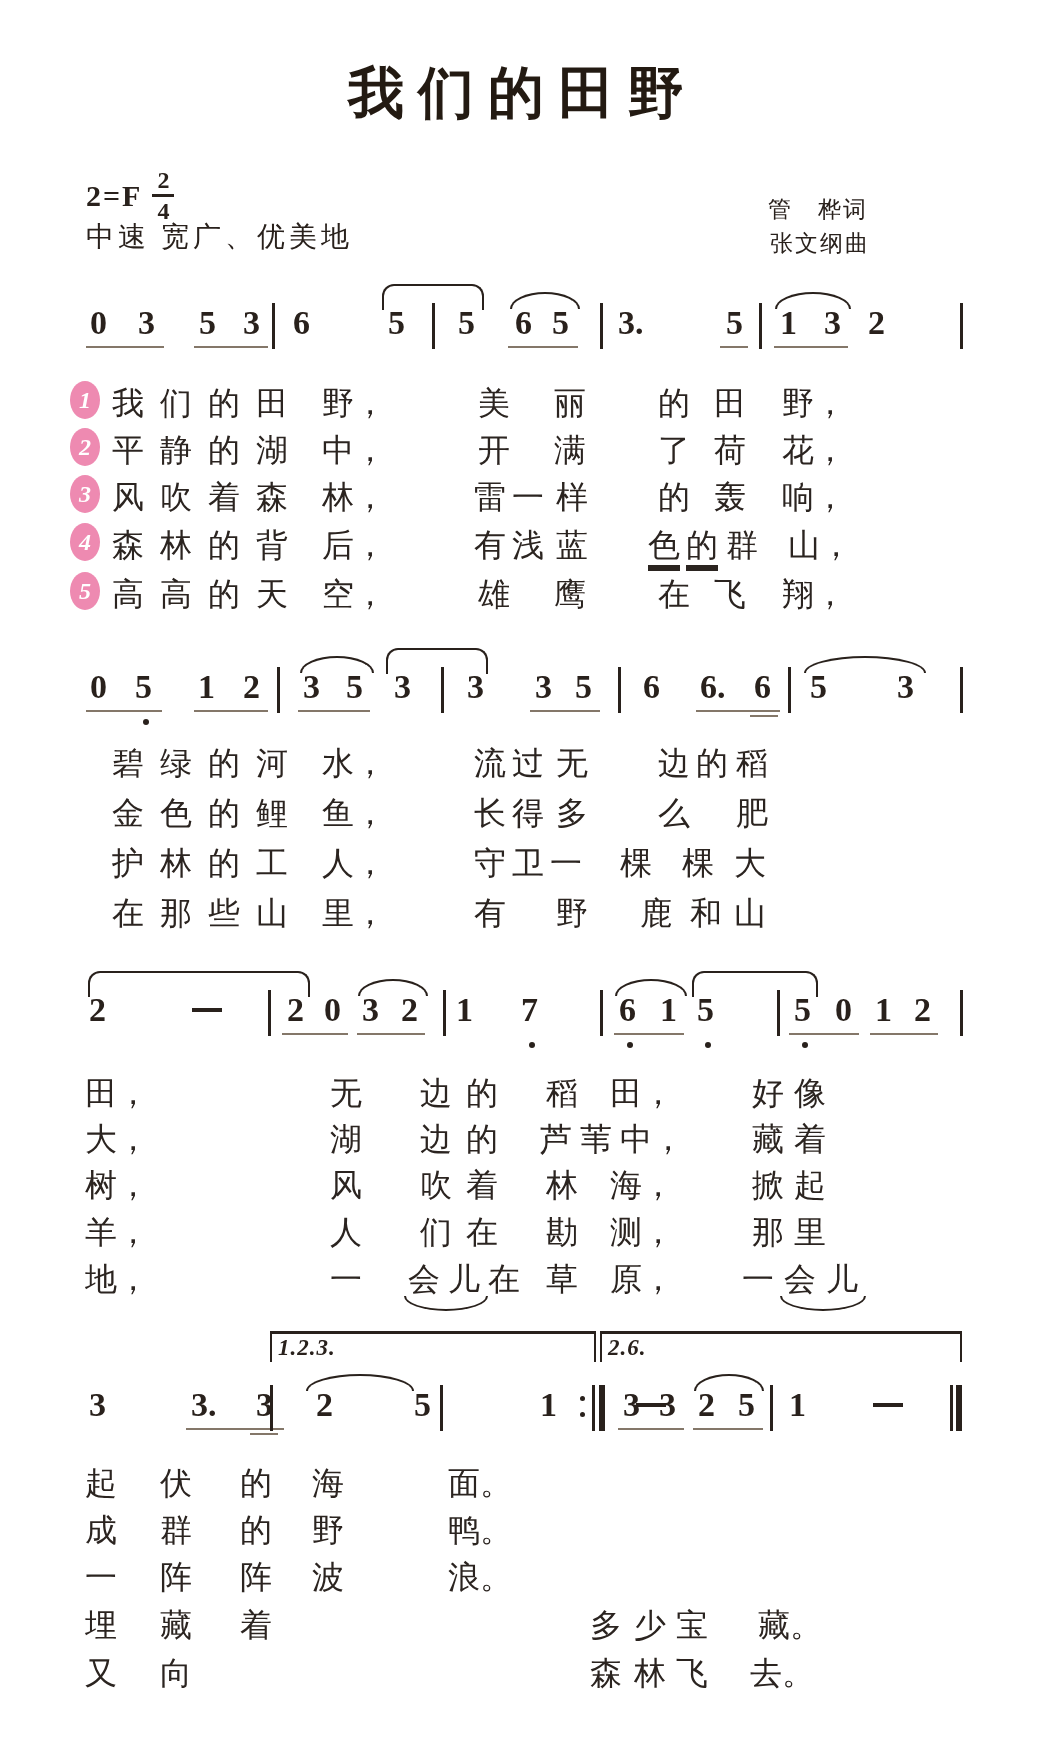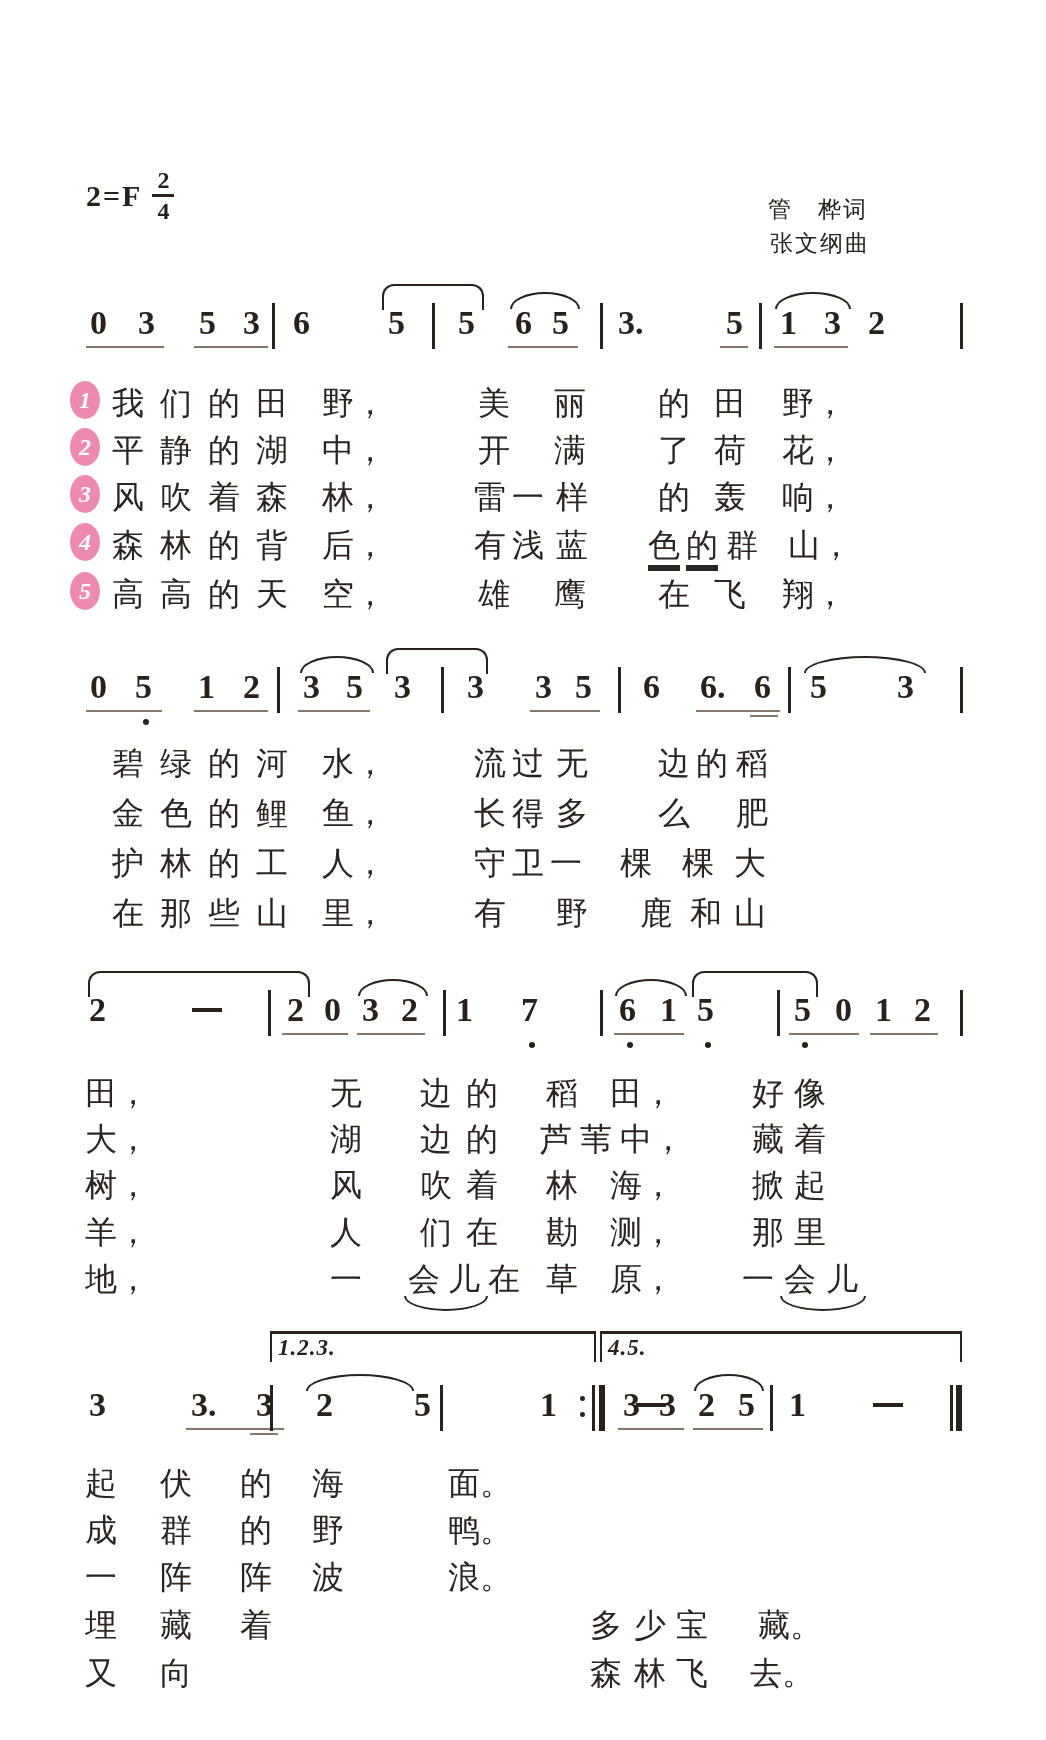--- a/index.html
+++ b/index.html
@@ -31,28 +31,30 @@
   .lyr{position:absolute;font-size:32px;line-height:1.15;white-space:nowrap;color:#2b2420;}
   .dblu{border-bottom:2px solid #2b2420;box-shadow:0 4px 0 #2b2420;padding-bottom:1px;}
   .badge{position:absolute;width:30px;height:38px;border-radius:50%;background:#ee8ab1;
     display:flex;align-items:center;justify-content:center;}
   .badge span{color:#ffffff;font-size:24px;font-weight:700;font-style:italic;}
 </style>
 </head>
 <body>
 
 <div id="canvas">
+  <div id="title">我们的田野</div>
   <div id="keyrow">
     <span id="keysig">2=F</span>
     <span class="frac">
       <span>2</span>
       <span class="fl"></span>
       <span>4</span>
     </span>
   </div>
+  <div id="tempo">中速 宽广、优美地</div>
   <div id="lyricist">管　桦词</div>
   <div id="composer">张文纲曲</div>
   <div id="score">
       <div class="note" style="left: 90px; top: 306px;">0</div>
       <div class="note" style="left: 138px; top: 306px;">3</div>
       <div class="note" style="left: 199px; top: 306px;">5</div>
       <div class="note" style="left: 243px; top: 306px;">3</div>
       <div class="note" style="left: 293px; top: 306px;">6</div>
       <div class="note" style="left: 388px; top: 306px;">5</div>
       <div class="note" style="left: 458px; top: 306px;">5</div>
@@ -166,21 +168,21 @@
       <div class="bar" style="left: 599px; top: 1385px; width: 6px; height: 46px;"></div>
       <div class="bar" style="left: 770px; top: 1385px; width: 2.5px; height: 46px;"></div>
       <div class="bar" style="left: 950px; top: 1385px; width: 2.5px; height: 46px;"></div>
       <div class="bar" style="left: 956px; top: 1385px; width: 6px; height: 46px;"></div>
       <div class="slur" style="left: 306px; top: 1374px; width: 104px; height: 15px;"></div>
       <div class="slur" style="left: 694px; top: 1374px; width: 66px; height: 15px;"></div>
       <div class="volta" style="left: 270px; top: 1331px; width: 322px;">
         <span class="vlabel">1.2.3.</span>
       </div>
       <div class="volta" style="left: 600px; top: 1331px; width: 358px;">
-        <span class="vlabel">4.5.</span>
+        <span class="vlabel">2.6.</span>
       </div>
       <div class="lig" style="left: 404px; top: 1296px; width: 80px; height: 13px;"></div>
       <div class="lig" style="left: 780px; top: 1296px; width: 82px; height: 13px;"></div>
     </div>
   <div id="lyricarea">
       <div class="badge" style="left: 70px; top: 381px;">
         <span>1</span>
       </div>
       <div class="lyr" style="left: 112px; top: 385px;">我</div>
       <div class="lyr" style="left: 160px; top: 385px;">们</div>

